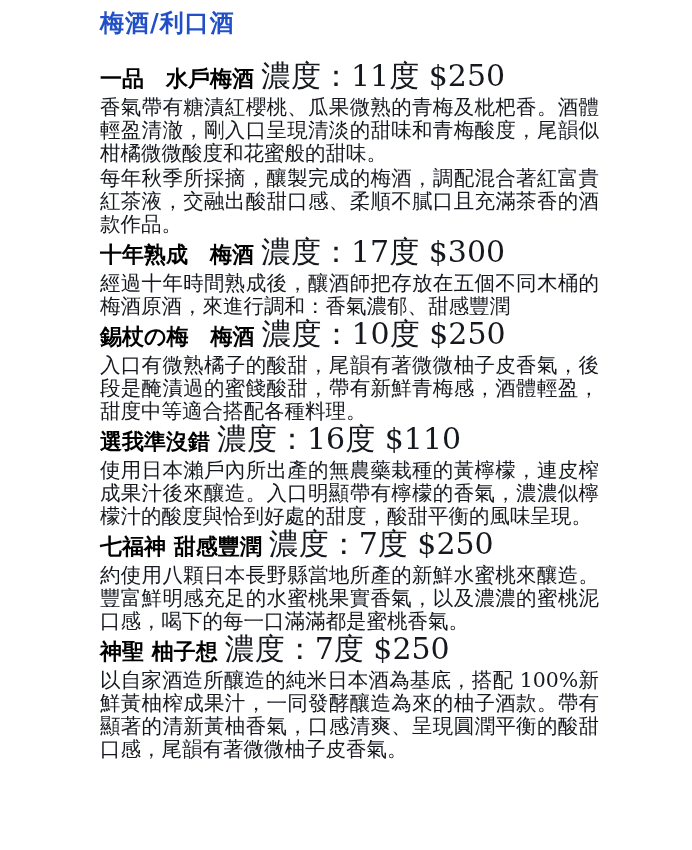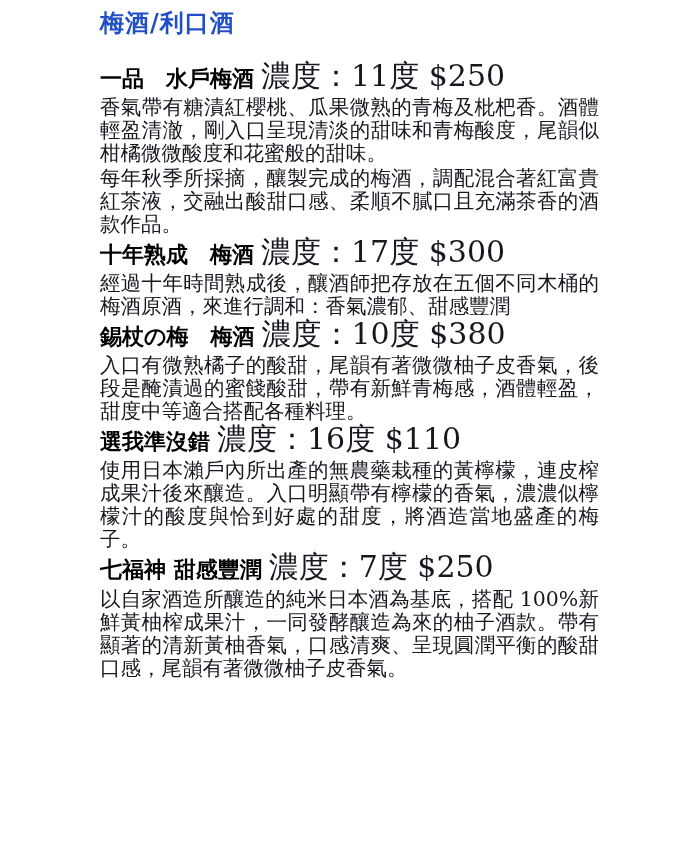--- a/index.html
+++ b/index.html
@@ -82,35 +82,39 @@
 
   <div class="menu-item">
     <div class="item-heading">
       <span class="item-name">十年熟成　梅酒</span><span class="item-spec">濃度：17度 $300</span>
     </div>
     <div class="item-desc">經過十年時間熟成後，釀酒師把存放在五個不同木桶的梅酒原酒，來進行調和：香氣濃郁、甜感豐潤</div>
   </div>
 
   <div class="menu-item">
     <div class="item-heading">
-      <span class="item-name">錫杖の梅　梅酒</span><span class="item-spec">濃度：10度 $380</span>
+      <span class="item-name">錫杖の梅　梅酒</span><span class="item-spec">濃度：10度 $250</span>
     </div>
     <div class="item-desc">入口有微熟橘子的酸甜，尾韻有著微微柚子皮香氣，後段是醃漬過的蜜餞酸甜，帶有新鮮青梅感，酒體輕盈，甜度中等適合搭配各種料理。</div>
   </div>
 
   <div class="menu-item">
     <div class="item-heading">
       <span class="item-name">選我準沒錯</span><span class="item-spec">濃度：16度 $110</span>
     </div>
-    <div class="item-desc">使用日本瀨戶內所出產的無農藥栽種的黃檸檬，連皮榨成果汁後來釀造。入口明顯帶有檸檬的香氣，濃濃似檸檬汁的酸度與恰到好處的甜度，將酒造當地盛產的梅子。</div>
+    <div class="item-desc">使用日本瀨戶內所出產的無農藥栽種的黃檸檬，連皮榨成果汁後來釀造。入口明顯帶有檸檬的香氣，濃濃似檸檬汁的酸度與恰到好處的甜度，酸甜平衡的風味呈現。</div>
   </div>
 
   <div class="menu-item">
     <div class="item-heading">
       <span class="item-name">七福神 甜感豐潤</span><span class="item-spec">濃度：7度 $250</span>
     </div>
+    <div class="item-desc">約使用八顆日本長野縣當地所產的新鮮水蜜桃來釀造。豐富鮮明感充足的水蜜桃果實香氣，以及濃濃的蜜桃泥口感，喝下的每一口滿滿都是蜜桃香氣。</div>
   </div>
 
   <div class="menu-item">
+    <div class="item-heading">
+      <span class="item-name">神聖 柚子想</span><span class="item-spec">濃度：7度 $250</span>
+    </div>
     <div class="item-desc">以自家酒造所釀造的純米日本酒為基底，搭配 100%新鮮黃柚榨成果汁，一同發酵釀造為來的柚子酒款。帶有顯著的清新黃柚香氣，口感清爽、呈現圓潤平衡的酸甜口感，尾韻有著微微柚子皮香氣。</div>
   </div>
 </div>
 </div>
 
 </body></html>

